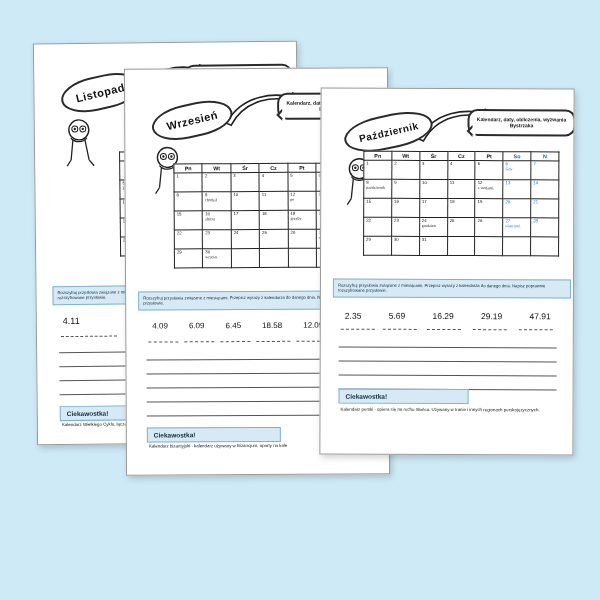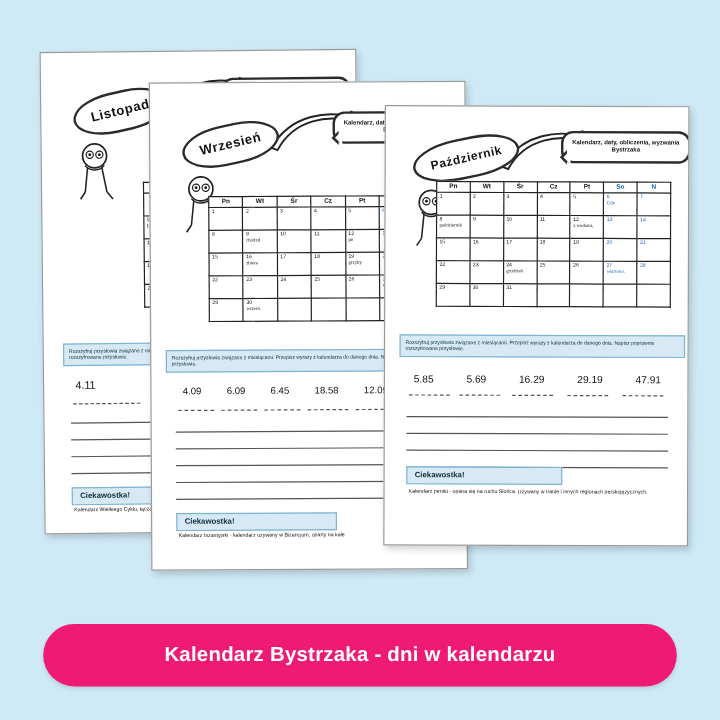--- a/index.html
+++ b/index.html
@@ -674,21 +674,21 @@
               </td>
             </tr>
           </tbody>
       </table>
 
       <div class="instr" style="left:12px;top:190px;width:228px;font-size:4.2px;">
         <span>Rozszyfruj przysłowia związane z miesiącami. Przepisz wyrazy z kalendarza do danego dnia. Napisz poprawnie rozszyfrowane przysłowie.</span>
       </div>
 
       <div class="daterow" style="left:24px;top:222px;width:206px;font-size:8.5px;">
-        <span>5.85</span>
+        <span>2.35</span>
         <span>5.69</span>
         <span>16.29</span>
         <span>29.19</span>
         <span>47.91</span>
       </div>
 
       <div class="dotline" style="left:20px;top:240px;width:34px;"></div>
       <div class="dotline" style="left:62px;top:240px;width:34px;"></div>
       <div class="dotline" style="left:106px;top:240px;width:34px;"></div>
       <div class="dotline" style="left:152px;top:240px;width:34px;"></div>
@@ -701,17 +701,14 @@
 
       <div class="factbar" style="left:18px;top:300px;width:122px;height:13px;font-size:6.5px;">
         <span>Ciekawostka!</span>
       </div>
       <div class="facttext" style="left:20px;top:318px;width:220px;font-size:4.4px;">
         <span>Kalendarz perski - opiera się na ruchu Słońca. Używany w Iranie i innych regionach perskojęzycznych.</span>
       </div>
     </div>
   </div>
 
-  <div class="pill">
-    <span>Kalendarz Bystrzaka - dni w kalendarzu</span>
-  </div>
 
 </div>
 
 </body></html>

